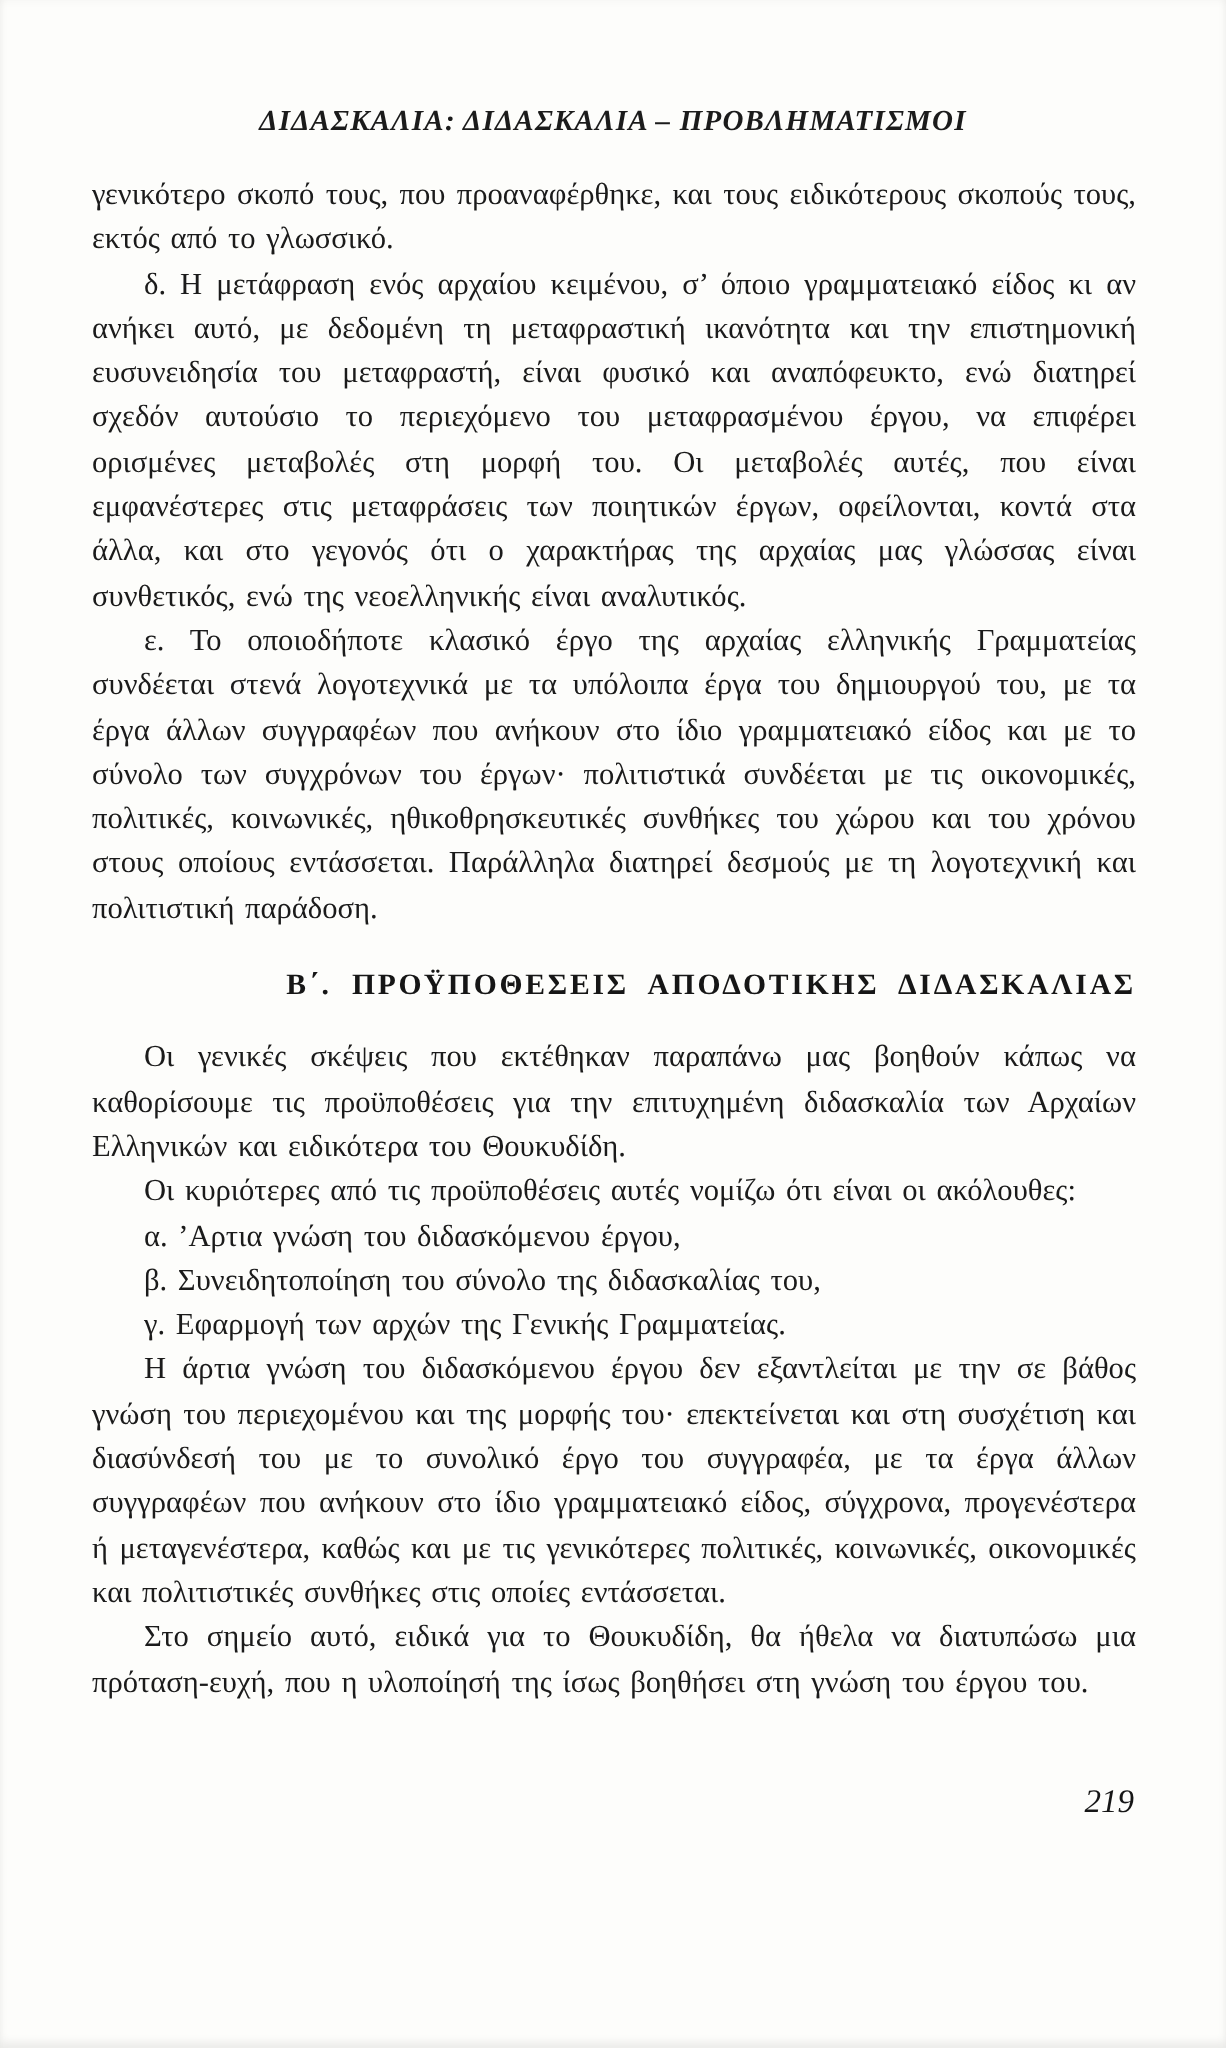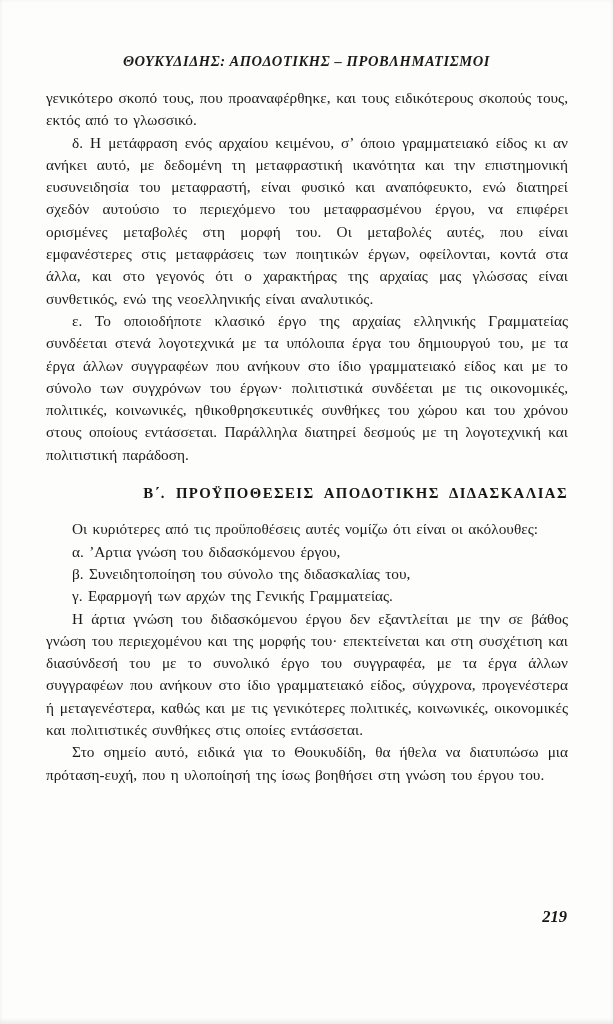--- a/index.html
+++ b/index.html
@@ -58,43 +58,43 @@
     letter-spacing: 1.4px;
     word-spacing: 5px;
     text-align: right;
     color: #161616;
   }
   .page-number {
     position: absolute;
     top: 891px;
     right: 46px;
     font-style: italic;
-    font-weight: 700;
+    font-weight: 400;
     font-size: 16.5px;
     color: #161616;
-    margin-top: 16px;
   }
 </style>
 </head>
 <body>
 
 <div class="page">
 
-  <div class="running-header">ΘΟΥΚΥΔΙΔΗΣ: ΑΠΟΔΟΤΙΚΗΣ – ΠΡΟΒΛΗΜΑΤΙΣΜΟΙ</div>
+  <div class="running-header">ΔΙΔΑΣΚΑΛΙΑ: ΔΙΔΑΣΚΑΛΙΑ – ΠΡΟΒΛΗΜΑΤΙΣΜΟΙ</div>
 
   <div class="text-col">
 
     <p class="cont">γενικότερο σκοπό τους, που προαναφέρθηκε, και τους ειδικότερους σκοπούς τους, εκτός από το γλωσσικό.</p>
 
     <p class="para">δ. Η μετάφραση ενός αρχαίου κειμένου, σ’ όποιο γραμματειακό είδος κι αν ανήκει αυτό, με δεδομένη τη μεταφραστική ικανότητα και την επιστημονική ευσυνειδησία του μεταφραστή, είναι φυσικό και αναπόφευκτο, ενώ διατηρεί σχεδόν αυτούσιο το περιεχόμενο του μεταφρασμένου έργου, να επιφέρει ορισμένες μεταβολές στη μορφή του. Οι μεταβολές αυτές, που είναι εμφανέστερες στις μεταφράσεις των ποιητικών έργων, οφείλονται, κοντά στα άλλα, και στο γεγονός ότι ο χαρακτήρας της αρχαίας μας γλώσσας είναι συνθετικός, ενώ της νεοελληνικής είναι αναλυτικός.</p>
 
     <p class="para">ε. Το οποιοδήποτε κλασικό έργο της αρχαίας ελληνικής Γραμματείας συνδέεται στενά λογοτεχνικά με τα υπόλοιπα έργα του δημιουργού του, με τα έργα άλλων συγγραφέων που ανήκουν στο ίδιο γραμματειακό είδος και με το σύνολο των συγχρόνων του έργων· πολιτιστικά συνδέεται με τις οικονομικές, πολιτικές, κοινωνικές, ηθικοθρησκευτικές συνθήκες του χώρου και του χρόνου στους οποίους εντάσσεται. Παράλληλα διατηρεί δεσμούς με τη λογοτεχνική και πολιτιστική παράδοση.</p>
 
     <h2 class="section-heading">Β΄. ΠΡΟΫΠΟΘΕΣΕΙΣ ΑΠΟΔΟΤΙΚΗΣ ΔΙΔΑΣΚΑΛΙΑΣ</h2>
 
+    <p class="para">Οι γενικές σκέψεις που εκτέθηκαν παραπάνω μας βοηθούν κάπως να καθορίσουμε τις προϋποθέσεις για την επιτυχημένη διδασκαλία των Αρχαίων Ελληνικών και ειδικότερα του Θουκυδίδη.</p>
 
     <p class="para">Οι κυριότερες από τις προϋποθέσεις αυτές νομίζω ότι είναι οι ακόλουθες:</p>
 
     <p class="item">α. ’Αρτια γνώση του διδασκόμενου έργου,</p>
 
     <p class="item">β. Συνειδητοποίηση του σύνολο της διδασκαλίας του,</p>
 
     <p class="item">γ. Εφαρμογή των αρχών της Γενικής Γραμματείας.</p>
 
     <p class="para">Η άρτια γνώση του διδασκόμενου έργου δεν εξαντλείται με την σε βάθος γνώση του περιεχομένου και της μορφής του· επεκτείνεται και στη συσχέτιση και διασύνδεσή του με το συνολικό έργο του συγγραφέα, με τα έργα άλλων συγγραφέων που ανήκουν στο ίδιο γραμματειακό είδος, σύγχρονα, προγενέστερα ή μεταγενέστερα, καθώς και με τις γενικότερες πολιτικές, κοινωνικές, οικονομικές και πολιτιστικές συνθήκες στις οποίες εντάσσεται.</p>

